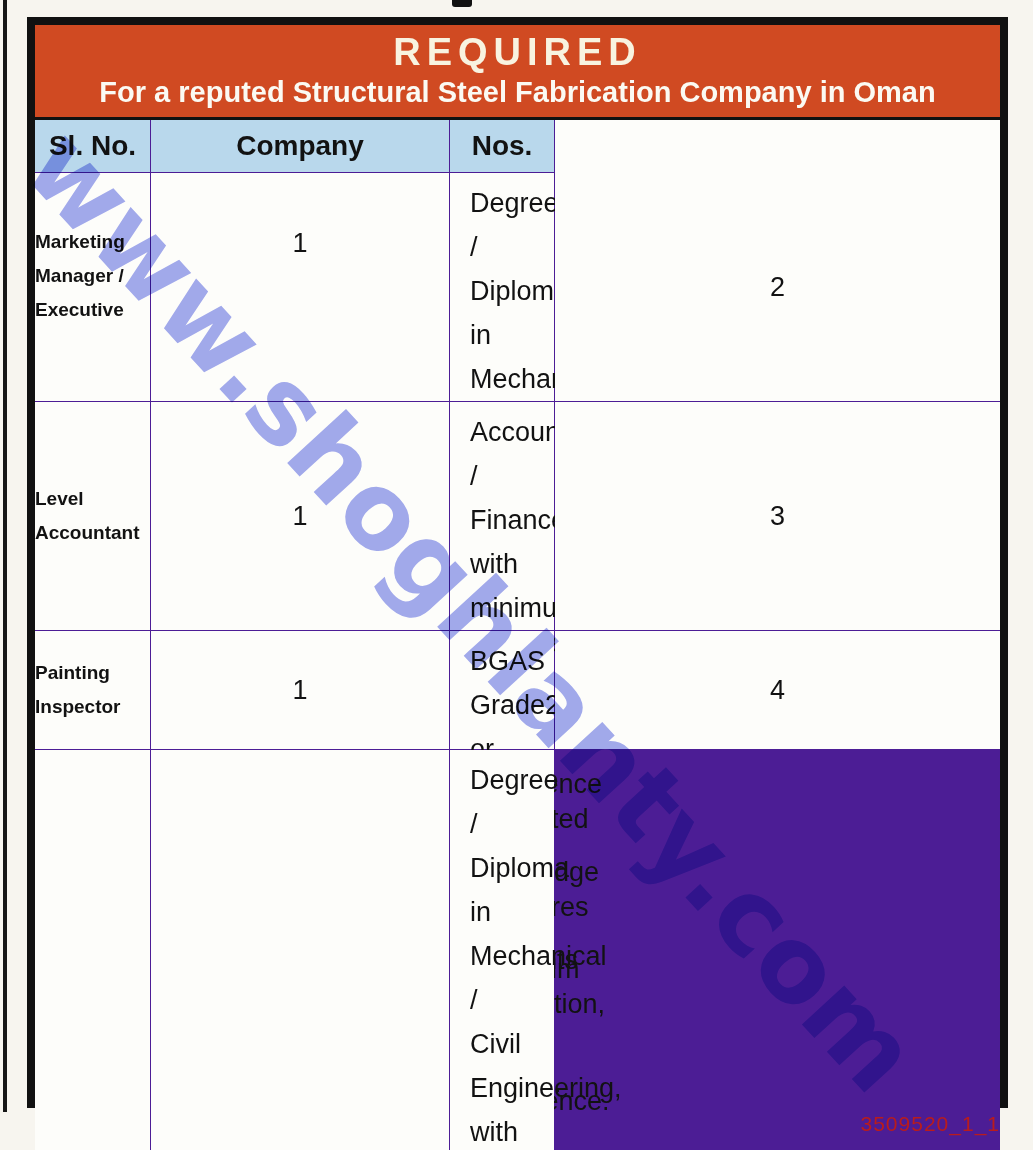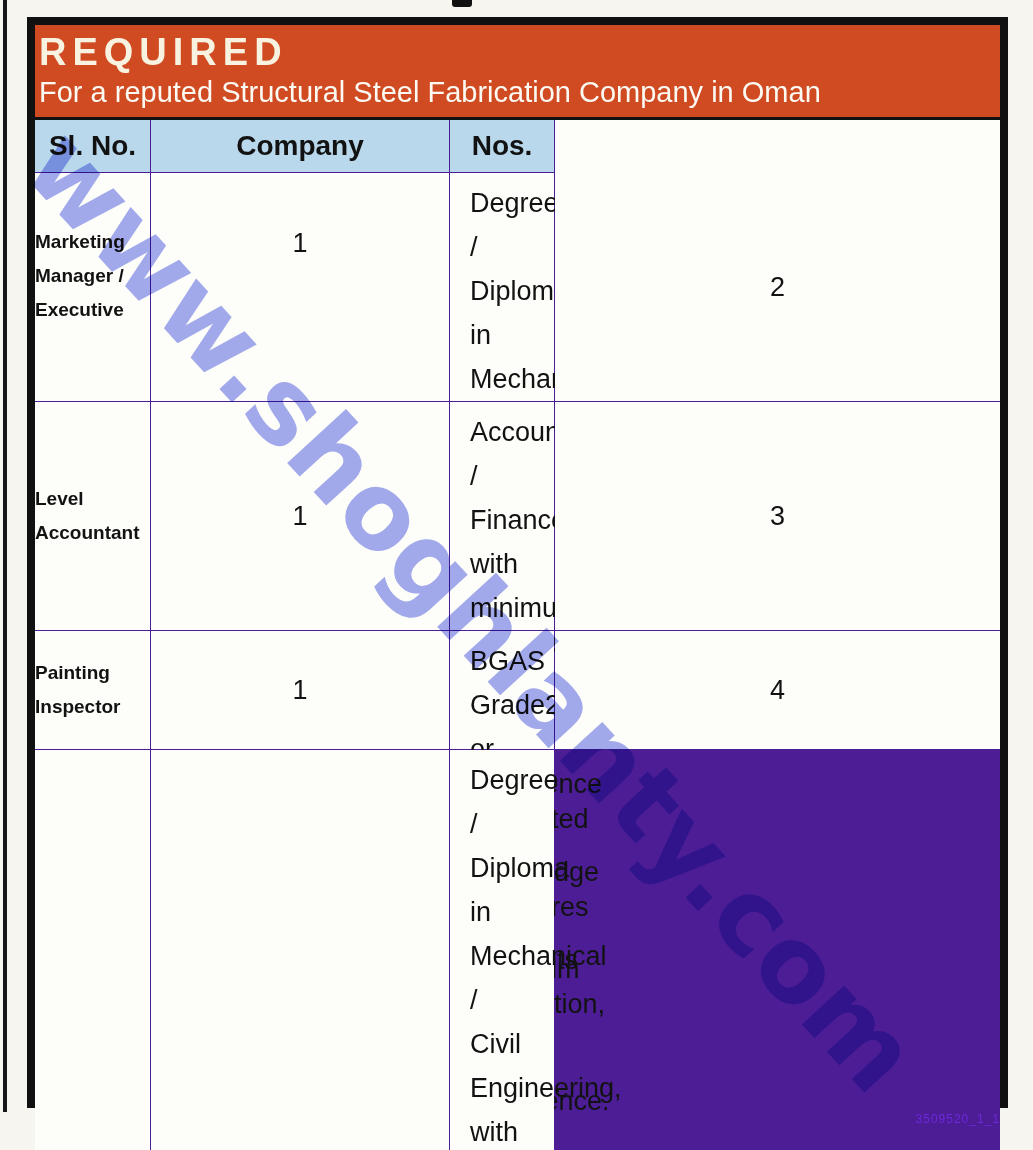--- a/index.html
+++ b/index.html
@@ -17,28 +17,28 @@
 
   .ad {
     position:absolute; left:27px; top:17px; width:981px; height:1091px;
     background:#141414; border:8px solid #111;
     display:flex; flex-direction:column;
   }
 
   
   .band {
     background:var(--band-red,#d04a22);
-    color:#fdfcf4; 
+    color:#fdfcf4; text-align:center;
   }
   .band.head { padding:6px 4px 8px; border-bottom:3px solid #111; }
   .band .title {
     font-size:38px; font-weight:800; letter-spacing:6px; color:#f8f3e0;
   }
   .band .subtitle {
-    font-size:29px; font-weight:400; margin-top:2px; color:#fbfaf3;
+    font-size:29px; font-weight:700; margin-top:2px; color:#fbfaf3;
   }
 
   
   .grid {
     flex:1 1 auto;
     display:grid;
     grid-template-columns:115px 298px 104px 1fr;
     grid-template-rows:52px 228px 228px 118px 1fr;
     gap:1px;
     background:#4c1d95;
@@ -71,21 +71,21 @@
     border-top:3px solid #111;
     padding:5px 4px 7px;
     background:var(--band-red,#d04a22);
   }
   .band .email {
     font-size:31px; font-weight:700; color:#e5e5e5;
   }
 
   .ref-number {
     position:absolute; right:33px; top:1112px;
-    font-size:12px; color:#6d28d9; letter-spacing:1px;
+    font-size:21px; color:#b91c1c; letter-spacing:1px;
   }
 
   .watermark {
     position:absolute; left:85px; top:112px;
     transform:rotate(47.5deg); transform-origin:0 0;
     font-family:"DejaVu Sans", sans-serif;
     font-weight:700; font-size:105px; line-height:1;
     color:var(--watermark-blue,#8d97ec);
     opacity:.82; mix-blend-mode:multiply;
     white-space:nowrap; pointer-events:none;

